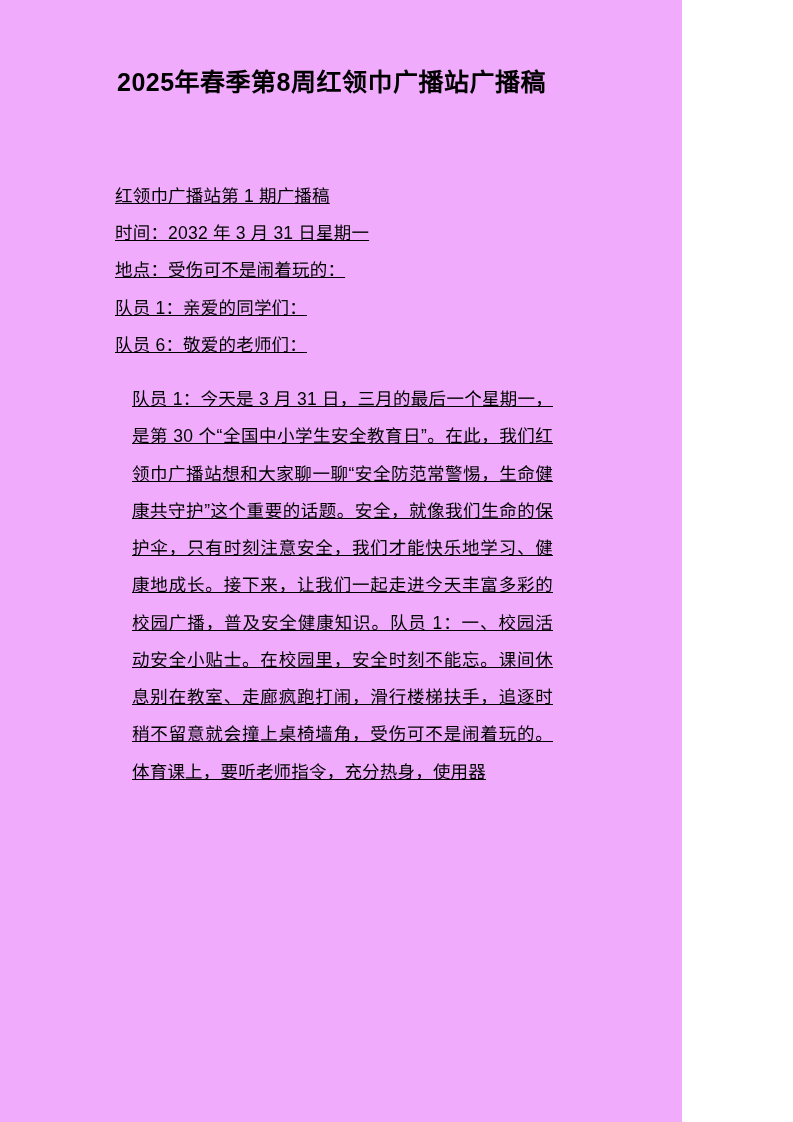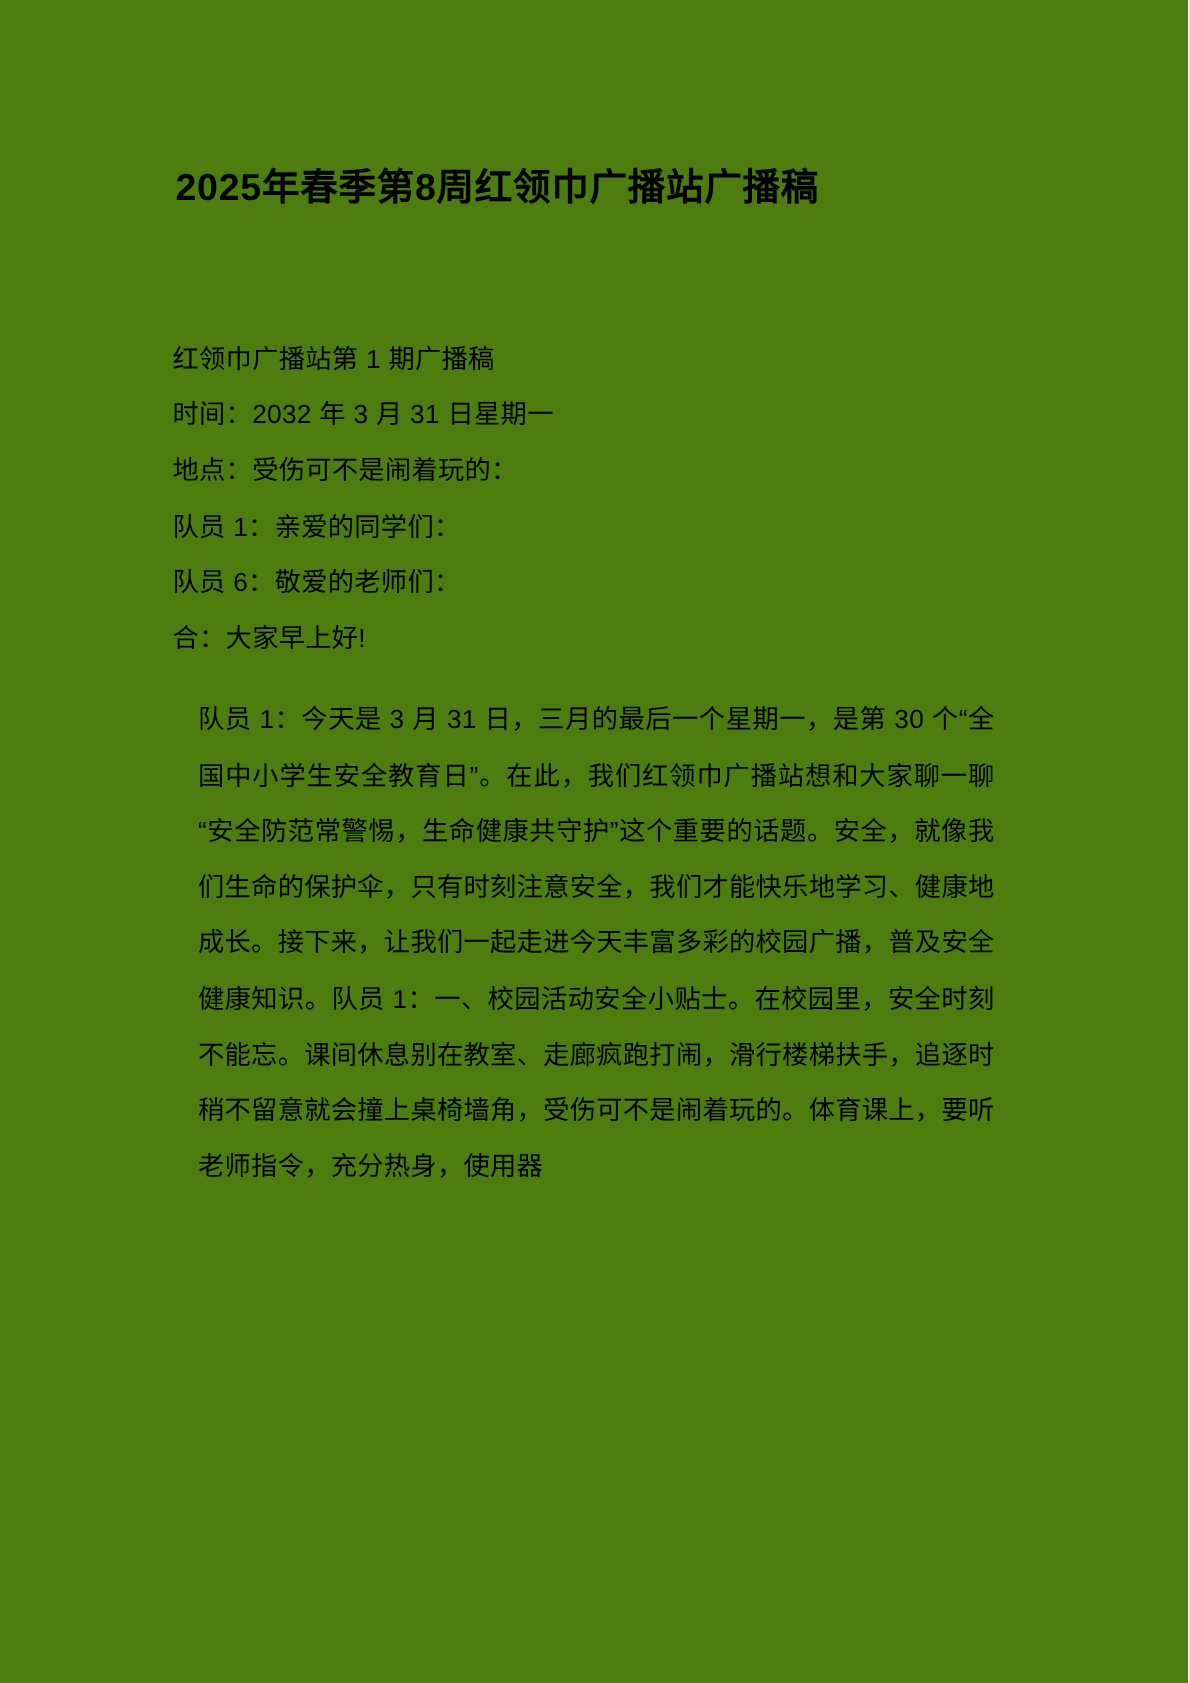--- a/index.html
+++ b/index.html
@@ -10,42 +10,43 @@
   body {
     width: 793px;
     height: 1122px;
     font-family: "Liberation Sans", "DejaVu Sans", sans-serif;
     color: #000000;
     position: relative;
     overflow: hidden;
   }
   .page {
     box-sizing: border-box;
-    width: 792px;
+    width: 682px;
     height: 1122px;
-    padding: 109px 112px 60px 115px;
-    background: #4d7c0f;
+    padding: 66px 112px 60px 115px;
+    background: #f0abfc;
   }
   .doc-title {
     font-size: 25px;
     font-weight: bold;
     line-height: 1.35;
     letter-spacing: 0.5px;
     margin: 0 0 0 2px;
     color: #000000;
     white-space: nowrap;
   }
   .title-spacer {
     height: 78px;
   }
   .body-block {
     font-size: 17.5px;
     line-height: 2.13;
     color: #000;
     letter-spacing: 0.2px;
+    text-decoration: underline;
   }
   .line {
     margin: 0;
     white-space: nowrap;
   }
   .para {
     margin: 17px;
     text-align: justify;
     text-justify: inter-ideograph;
   }
@@ -55,16 +56,15 @@
 
 <div class="page">
   <h1 class="doc-title">2025年春季第8周红领巾广播站广播稿</h1>
   <div class="title-spacer"></div>
   <div class="body-block">
     <p class="line">红领巾广播站第 1 期广播稿</p>
     <p class="line">时间：2032 年 3 月 31 日星期一</p>
     <p class="line">地点：受伤可不是闹着玩的：</p>
     <p class="line">队员 1：亲爱的同学们：</p>
     <p class="line">队员 6：敬爱的老师们：</p>
-    <p class="line">合：大家早上好!</p>
     <p class="para">队员 1：今天是 3 月 31 日，三月的最后一个星期一，是第 30 个“全国中小学生安全教育日”。在此，我们红领巾广播站想和大家聊一聊“安全防范常警惕，生命健康共守护”这个重要的话题。安全，就像我们生命的保护伞，只有时刻注意安全，我们才能快乐地学习、健康地成长。接下来，让我们一起走进今天丰富多彩的校园广播，普及安全健康知识。队员 1：一、校园活动安全小贴士。在校园里，安全时刻不能忘。课间休息别在教室、走廊疯跑打闹，滑行楼梯扶手，追逐时稍不留意就会撞上桌椅墙角，受伤可不是闹着玩的。体育课上，要听老师指令，充分热身，使用器</p>
   </div>
 </div>
 
 </body></html>

